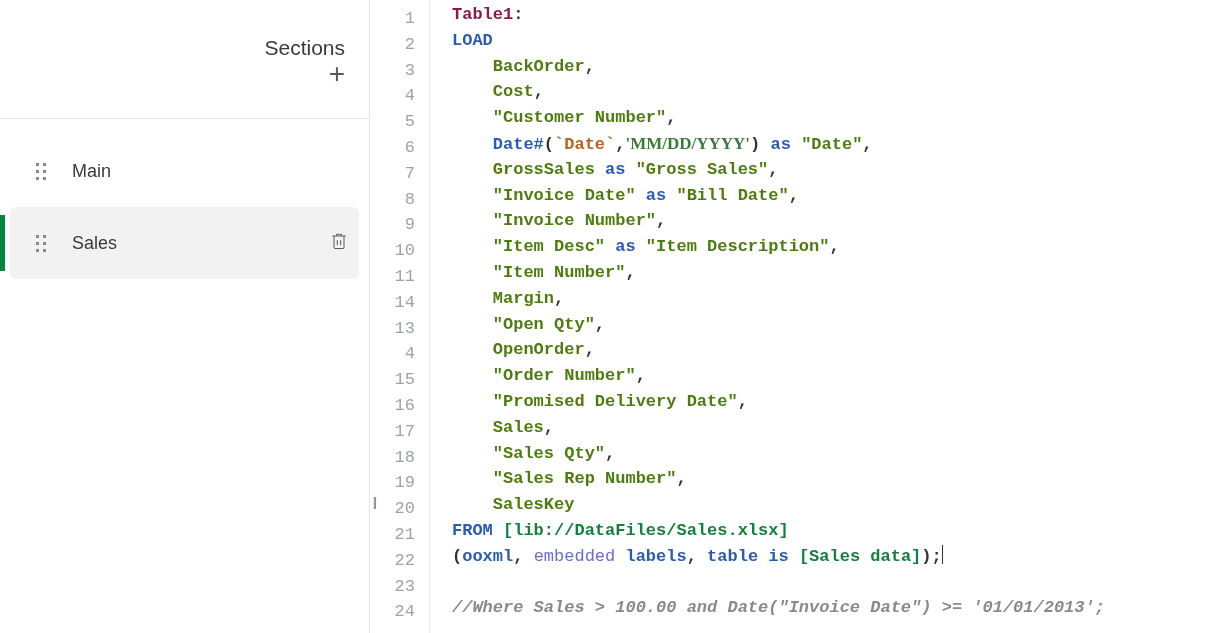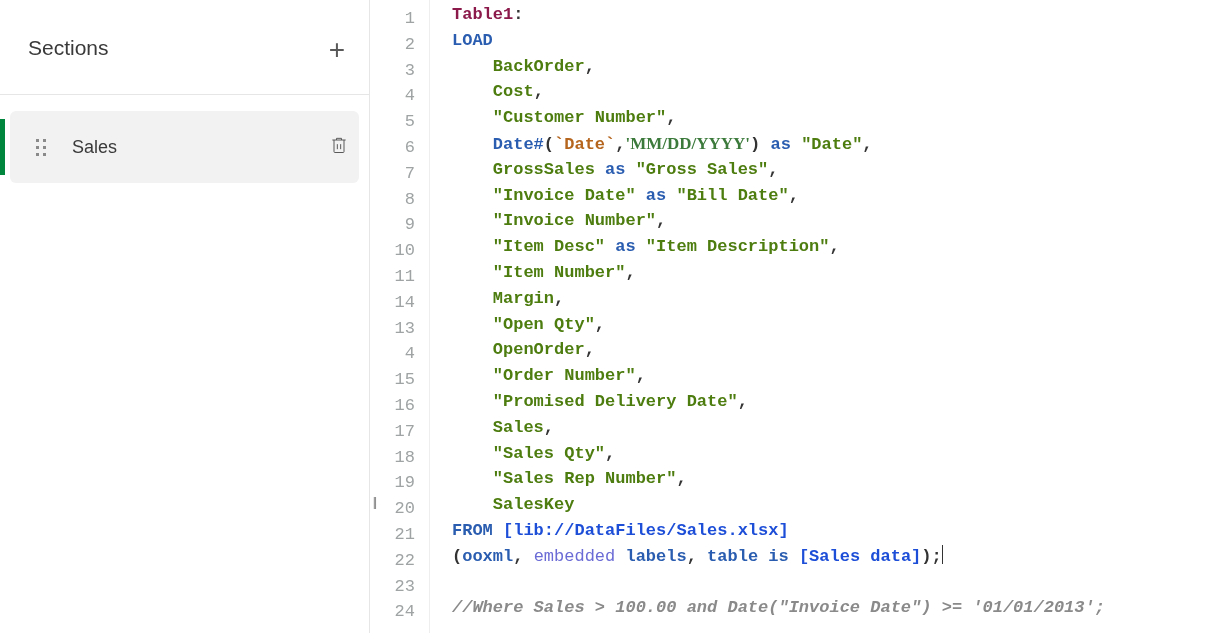--- a/index.html
+++ b/index.html
@@ -16,23 +16,24 @@
       width: 370px;
       min-width: 370px;
       border-right: 1px solid #e6e6e6;
       display: flex;
       flex-direction: column;
       position: relative;
     }
     .sidebar-header {
       display: flex;
       justify-content: space-between;
-      align-items: flex-start;
+      align-items: flex-end;
       padding: 36px 24px 30px 28px;
       border-bottom: 1px solid #e6e6e6;
+      flex-direction: column;
     }
     .sidebar-title {
       font-size: 21px;
       font-weight: 400;
       color: #3a3a3a;
     }
     .add-btn {
       font-size: 28px;
       color: #595959;
       cursor: pointer;
@@ -130,21 +131,21 @@
       color: #333;
       font-weight: 600;
     }
     .code .line { height: 25.8px; }
     .k-maroon { color: #8b1a4b; }
     .k-blue { color: #2a5db0; }
     .k-field { color: #4d7c0f; }
     .k-string { color: #3c7a3c; font-family: Liberation Serif, serif; }
     .k-punct { color: #333; }
     .k-backtick { color: #b5651d; }
-    .k-bracket { color: #1d4ed8; margin-top: 40px; }
+    .k-bracket { color: #15803d; margin-top: 40px; }
     .k-format { color: #6b6bd6; font-weight: 400; }
     .k-comment { color: #8a8a8a; font-style: italic; font-weight: 600; }
     .cursor {
       display: inline-block;
       width: 1px;
       height: 19px;
       background: #333;
       vertical-align: middle;
       margin-bottom: 3px;
     }
@@ -152,20 +153,37 @@
 </head>
 <body>
 
 <div class="sidebar">
   <div class="sidebar-header">
     <span class="sidebar-title">Sections</span>
     <span class="add-btn">+</span>
   </div>
   <div class="sections-list">
 
+    <div class="section-item">
+      <span class="drag-handle">
+        <span class="row">
+            <span class="dot"></span>
+            <span class="dot"></span>
+          </span>
+        <span class="row">
+            <span class="dot"></span>
+            <span class="dot"></span>
+          </span>
+        <span class="row">
+            <span class="dot"></span>
+            <span class="dot"></span>
+          </span>
+      </span>
+      <span class="section-label">Main</span>
+    </div>
 
     <div class="section-item active">
       <span class="drag-handle">
         <span class="row">
             <span class="dot"></span>
             <span class="dot"></span>
           </span>
         <span class="row">
             <span class="dot"></span>
             <span class="dot"></span>

